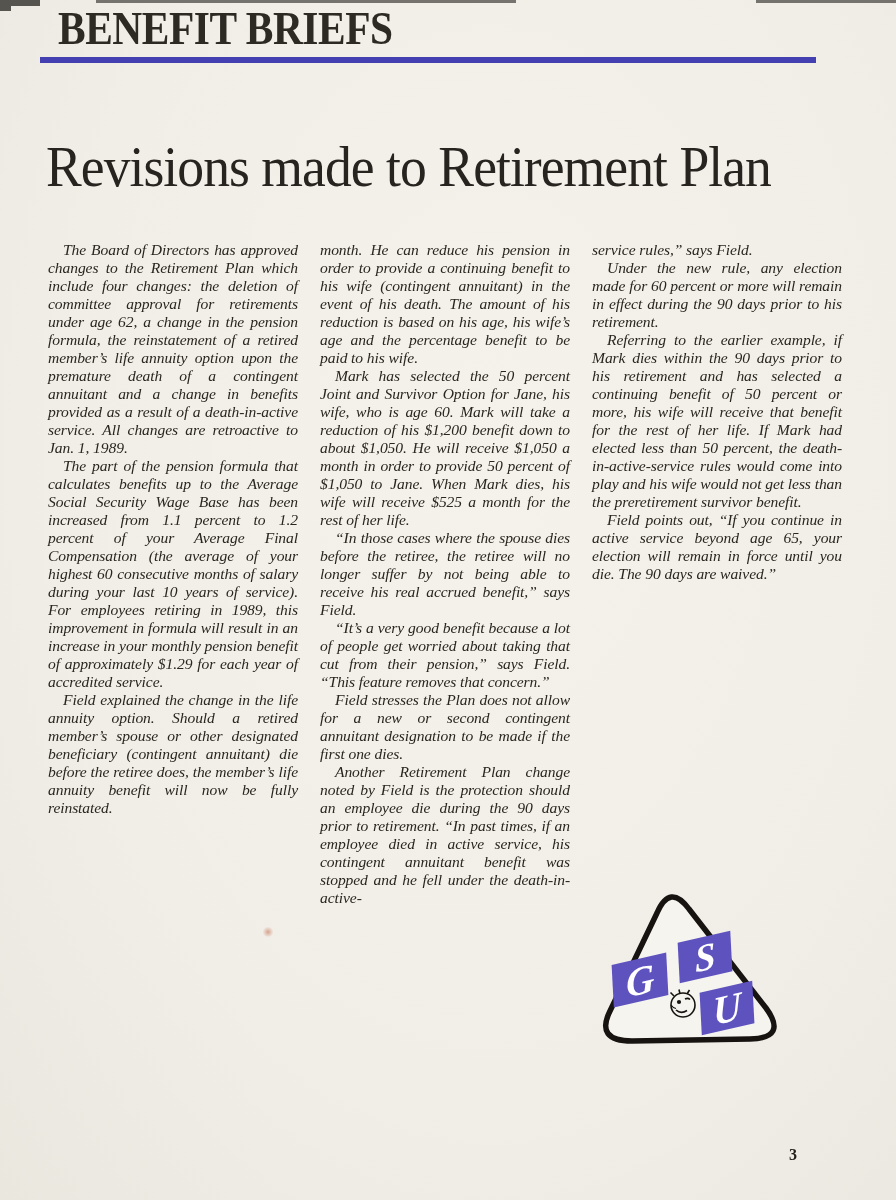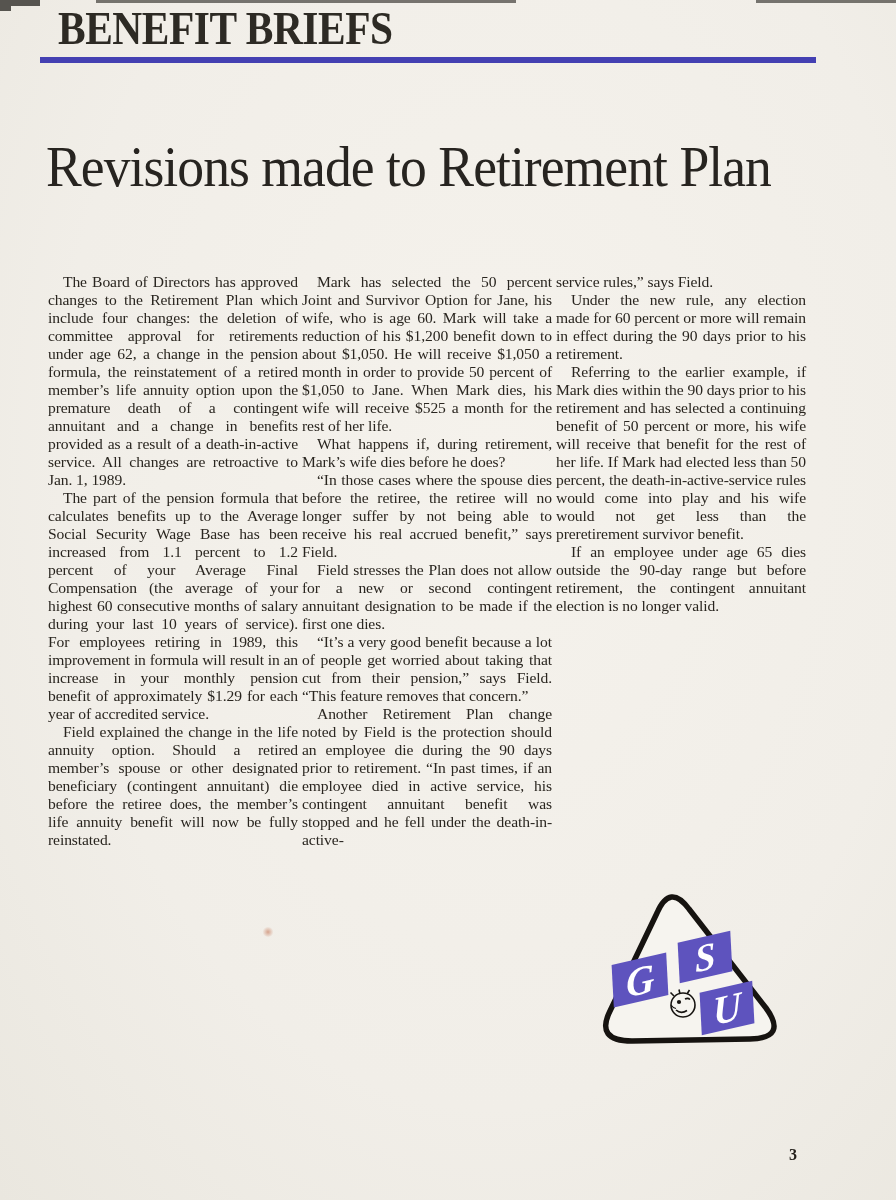--- a/index.html
+++ b/index.html
@@ -29,22 +29,22 @@
     position:absolute;left:40px;top:57px;width:776px;height:6px;
     background:#4440b2;
   }
   .headline{
     position:absolute;left:46px;top:134px;
     font-size:57px;font-weight:400;color:#272420;
     white-space:nowrap;letter-spacing:-1px;
     transform:scaleX(.94);transform-origin:left top;
   }
   .columns{
-    position:absolute;left:48px;top:273px;width:772px;
-    display:flex;gap:4px;
+    position:absolute;left:48px;top:241px;width:772px;
+    display:flex;gap:22px;font-style:italic;
   }
   .col{
     width:250px;flex:0 0 250px;
     font-size:15.6px;line-height:18px;
     text-align:justify;color:#29251f;
     letter-spacing:-.1px;
   }
   .col p{margin:0;text-indent:15px;}
   .col p.cont{text-indent:0;}
 
@@ -74,32 +74,32 @@
 
   <div class="headline">Revisions made to Retirement Plan</div>
 
   <div class="columns">
     <div class="col">
       <p>The Board of Directors has approved changes to the Retirement Plan which include four changes: the deletion of committee approval for retirements under age 62, a change in the pension formula, the reinstatement of a retired member’s life annuity option upon the premature death of a contingent annuitant and a change in benefits provided as a result of a death-in-active service. All changes are retroactive to Jan. 1, 1989.</p>
       <p>The part of the pension formula that calculates benefits up to the Average Social Security Wage Base has been increased from 1.1 percent to 1.2 percent of your Average Final Compensation (the average of your highest 60 consecutive months of salary during your last 10 years of service). For employees retiring in 1989, this improvement in formula will result in an increase in your monthly pension benefit of approximately $1.29 for each year of accredited service.</p>
       <p>Field explained the change in the life annuity option. Should a retired member’s spouse or other designated beneficiary (contingent annuitant) die before the retiree does, the member’s life annuity benefit will now be fully reinstated.</p>
     </div>
     <div class="col">
+      <p class="cont">month. He can reduce his pension in order to provide a continuing benefit to his wife (contingent annuitant) in the event of his death. The amount of his reduction is based on his age, his wife’s age and the percentage benefit to be paid to his wife.</p>
       <p>Mark has selected the 50 percent Joint and Survivor Option for Jane, his wife, who is age 60. Mark will take a reduction of his $1,200 benefit down to about $1,050. He will receive $1,050 a month in order to provide 50 percent of $1,050 to Jane. When Mark dies, his wife will receive $525 a month for the rest of her life.</p>
-      <p>What happens if, during retirement, Mark’s wife dies before he does?</p>
       <p>“In those cases where the spouse dies before the retiree, the retiree will no longer suffer by not being able to receive his real accrued benefit,” says Field.</p>
+      <p>“It’s a very good benefit because a lot of people get worried about taking that cut from their pension,” says Field. “This feature removes that concern.”</p>
       <p>Field stresses the Plan does not allow for a new or second contingent annuitant designation to be made if the first one dies.</p>
-      <p>“It’s a very good benefit because a lot of people get worried about taking that cut from their pension,” says Field. “This feature removes that concern.”</p>
       <p>Another Retirement Plan change noted by Field is the protection should an employee die during the 90 days prior to retirement. “In past times, if an employee died in active service, his contingent annuitant benefit was stopped and he fell under the death-in-active-</p>
     </div>
     <div class="col">
       <p class="cont">service rules,” says Field.</p>
       <p>Under the new rule, any election made for 60 percent or more will remain in effect during the 90 days prior to his retirement.</p>
       <p>Referring to the earlier example, if Mark dies within the 90 days prior to his retirement and has selected a continuing benefit of 50 percent or more, his wife will receive that benefit for the rest of her life. If Mark had elected less than 50 percent, the death-in-active-service rules would come into play and his wife would not get less than the preretirement survivor benefit.</p>
-      <p>If an employee under age 65 dies outside the 90-day range but before retirement, the contingent annuitant election is no longer valid.</p>
+      <p>Field points out, “If you continue in active service beyond age 65, your election will remain in force until you die. The 90 days are waived.”</p>
     </div>
   </div>
 
   <div class="smudge"></div>
 
   <svg class="logo-box" viewBox="0 0 240 200" width="240" height="200">
     <path d="M 87 45 Q 100 15 119 41 L 196 140 Q 218 170 180 171 L 62 173 Q 25 173 40 143 Z" fill="#f6f4ef" stroke="#161310" stroke-width="5.5" stroke-linejoin="round"></path>
     <g transform="translate(135 89) rotate(-13) skewX(-10)">
       <rect x="-27" y="-20" width="54" height="40" fill="#5e53be"></rect>
       <text x="0" y="13" text-anchor="middle" fill="#ffffff" font-family="Liberation Serif, serif" font-size="38" font-weight="bold" font-style="italic">S</text>

